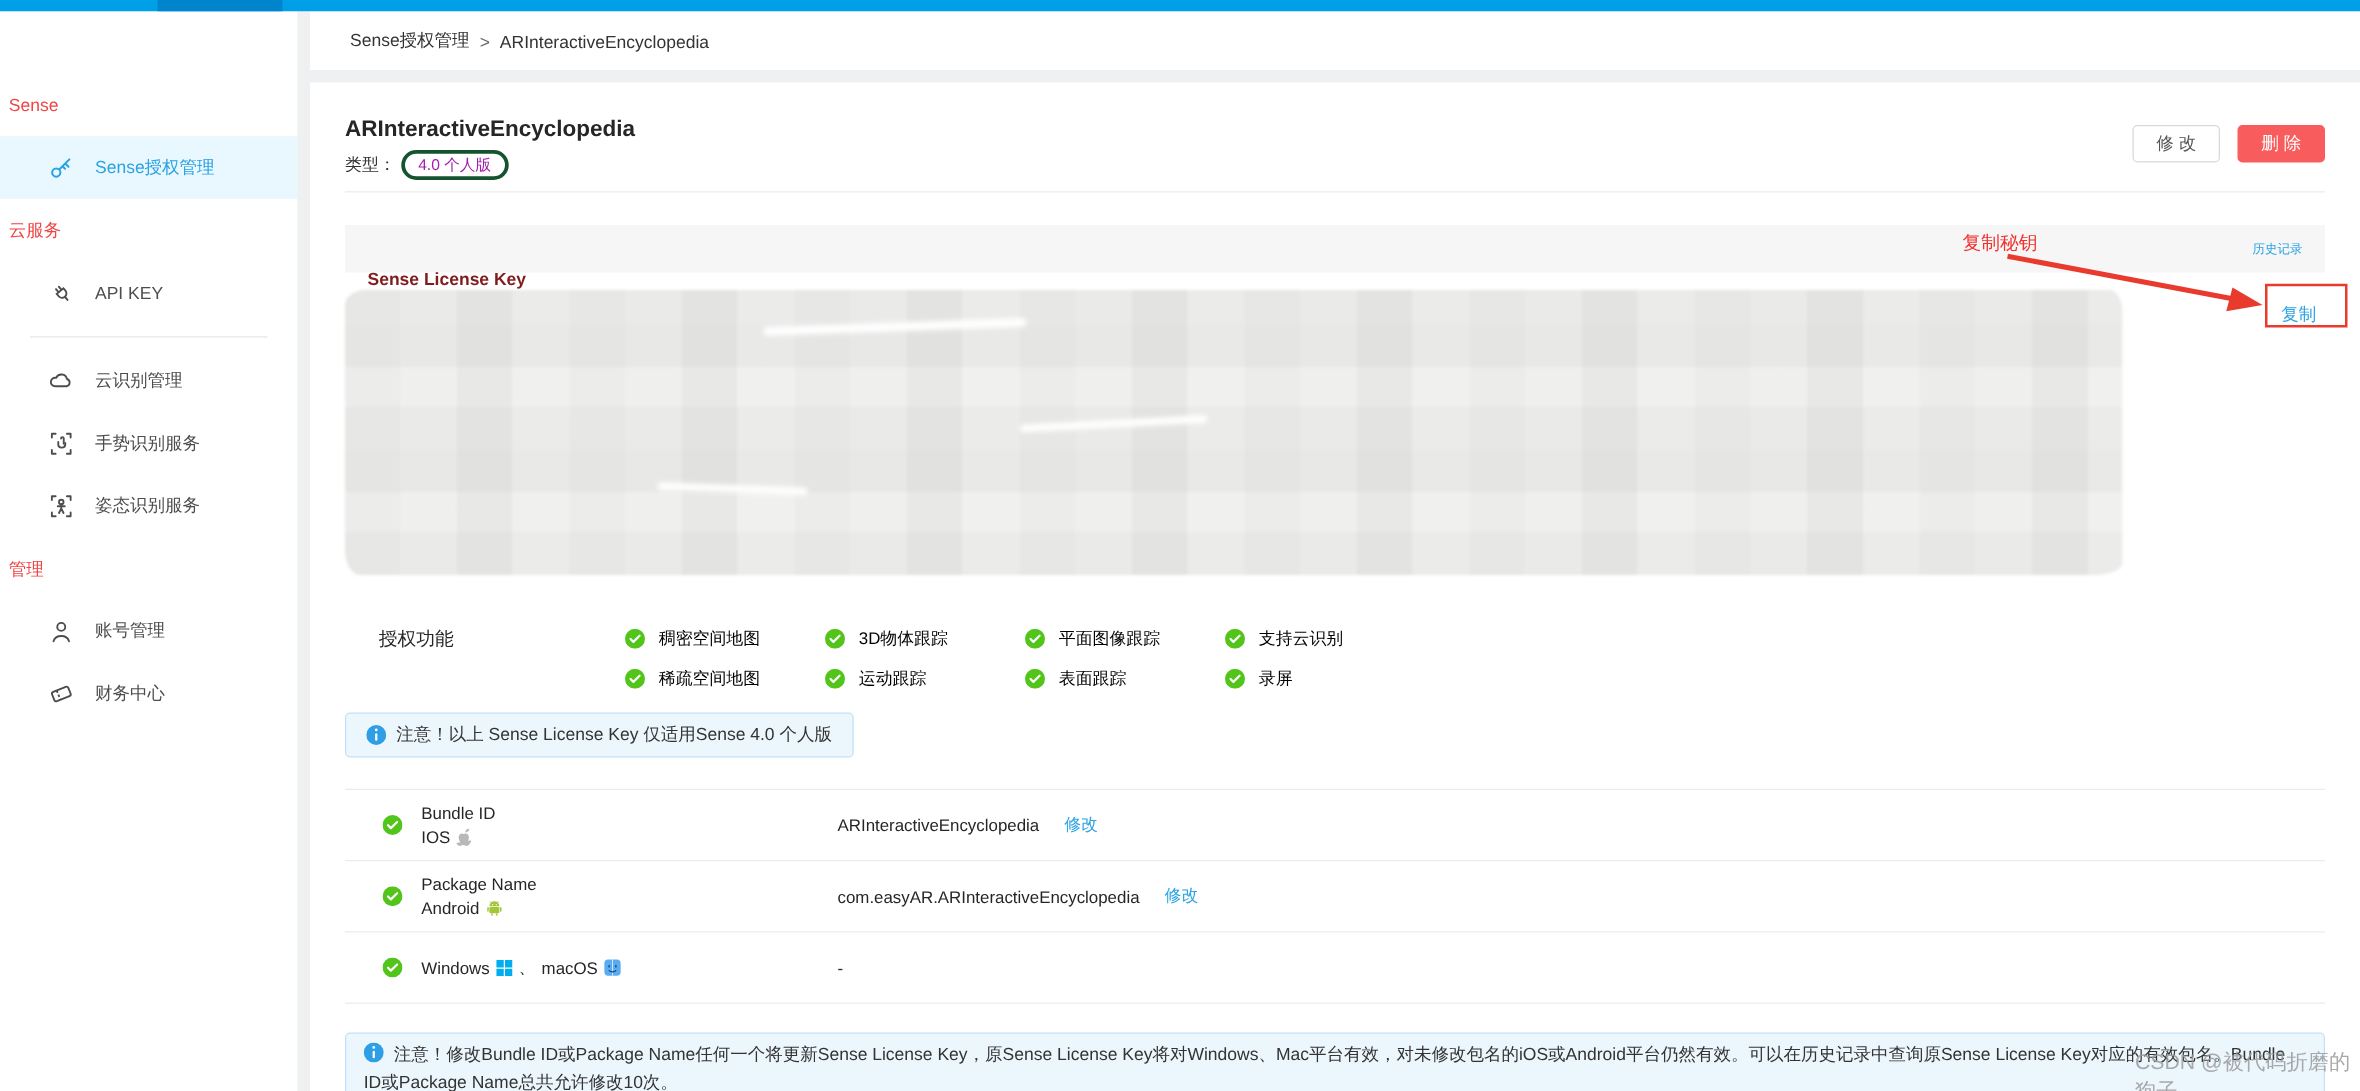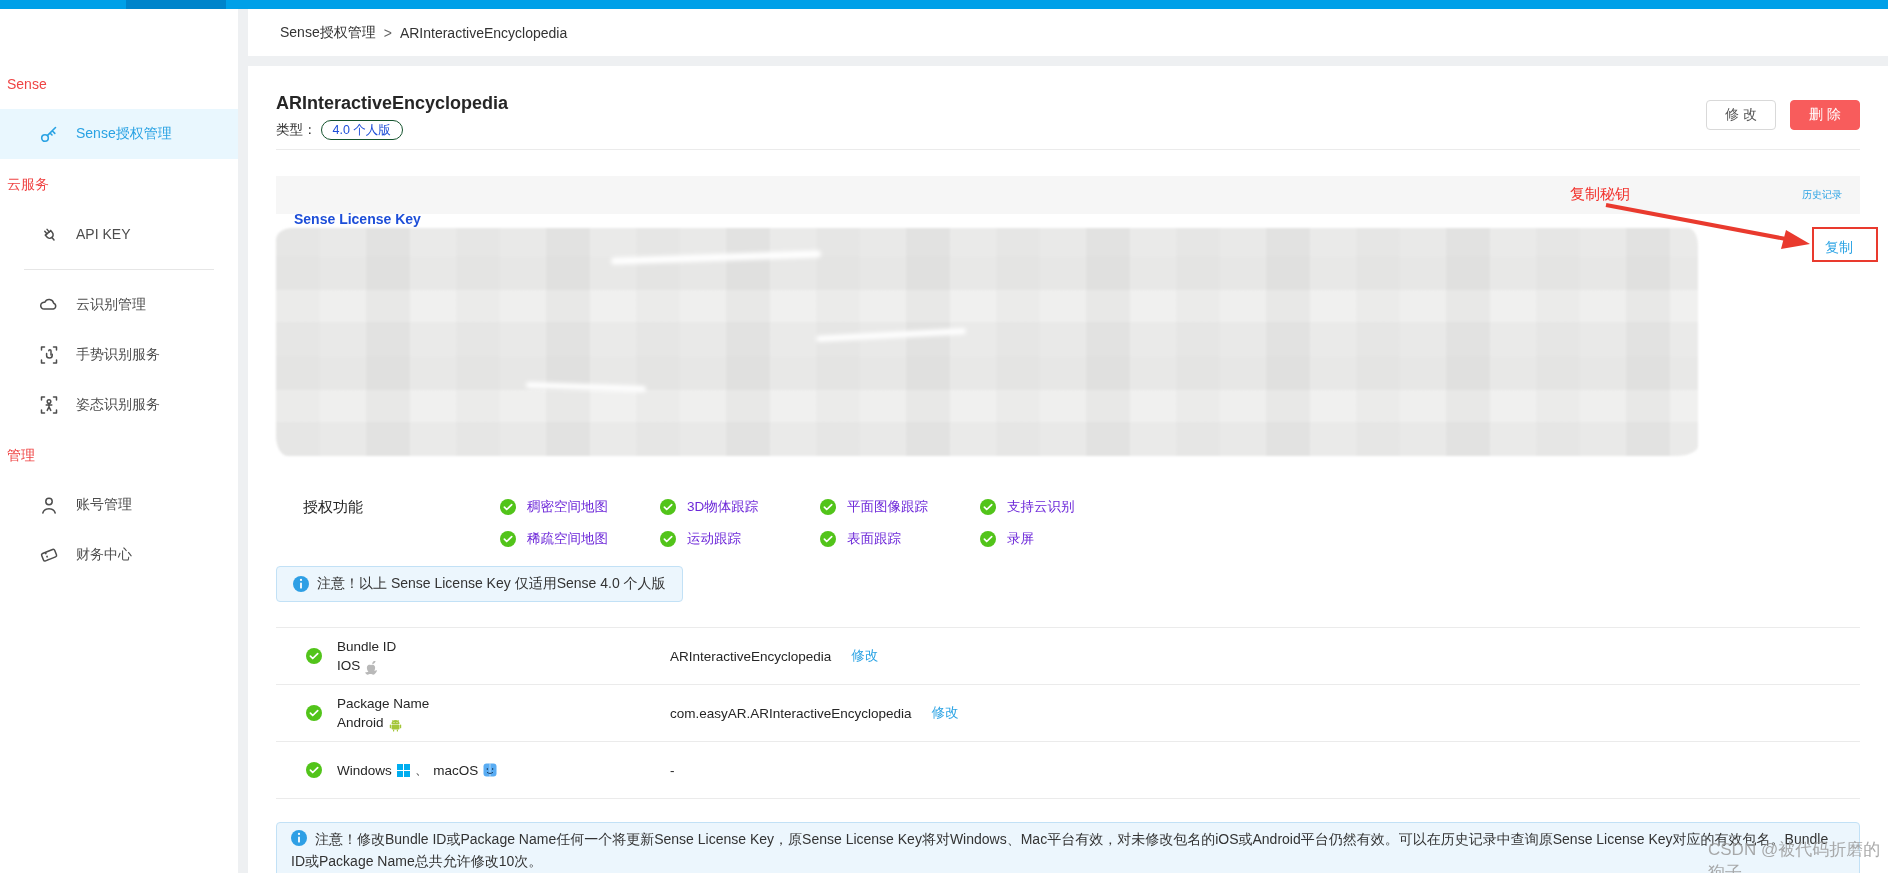--- a/index.html
+++ b/index.html
@@ -33,30 +33,30 @@
   .breadcrumb-bar { height:47px; background:#fff; display:flex; align-items:center; padding-left:32px; font-size:14px; margin-bottom:10px; }
   .crumb { color:#333; }
   .crumb-sep { color:#666; margin:0 8px; }
 
   .card { background:#fff; padding:0 28px 4px 28px; min-height:806px; position:relative; }
 
   
   .card-head { padding-top:28px; display:flex; justify-content:space-between; align-items:flex-start; }
   .app-title { font-size:18px; font-weight:bold; color:#262626; line-height:18px; }
   .type-row { margin-top:8px; display:flex; align-items:center; font-size:13.5px; color:#333; }
-  .type-badge { display:inline-block; margin-left:4px; border:1px solid #14532d; color:#1d4ed8; border-radius:999px; font-size:12.5px; line-height:18px; padding:0 11px; }
+  .type-badge { display:inline-block; margin-left:4px; border:3px solid #14532d; color:#a21caf; border-radius:999px; font-size:12.5px; line-height:18px; padding:0 11px; }
   .head-btns { display:flex; gap:14px; margin-top:6px; }
   .btn { height:30px; border-radius:4px; font-size:14px; letter-spacing:4px; padding:0 14px 0 18px; display:inline-flex; align-items:center; cursor:pointer; }
   .btn-plain { background:#fff; border:1px solid #d9d9d9; color:#555; }
   .btn-danger { background:#F85C5C; border:1px solid #F85C5C; color:#fff; }
   .head-divider { border-top:1px solid #ebebeb; margin-top:9px; }
 
   
   .section-bar { margin-top:26px; height:38px; background:#F6F6F6; display:flex; align-items:center; justify-content:space-between; padding:0 18px 0 18px; }
-  .section-title { font-size:14px; font-weight:bold; color:#1d4ed8;margin-top:48px; }
+  .section-title { font-size:14px; font-weight:bold; color:#7f1d1d;margin-top:48px; }
   .link-blue { color:#2BA3E4; font-size:10px; cursor:pointer; text-decoration:none; }
 
   .key-area { position:relative; height:264px; }
   .key-blur {
     position:absolute; left:0px; top:14px; width:1422px; height:228px;
     background:
       repeating-linear-gradient(90deg, rgba(0,0,0,0.028) 0 44px, rgba(0,0,0,0.012) 44px 90px, rgba(0,0,0,0.045) 90px 134px, rgba(0,0,0,0.008) 134px 180px),
       repeating-linear-gradient(0deg, rgba(0,0,0,0.030) 0 34px, rgba(0,0,0,0.006) 34px 66px, rgba(0,0,0,0.040) 66px 100px),
       #f4f4f3;
     border-radius:16px 10px 22px 12px / 12px 18px 10px 20px;
@@ -65,35 +65,35 @@
   .key-streak { position:absolute; background:#fff; filter:blur(2px); border-radius:6px; }
   .streak1 { left:335px; top:40px; width:210px; height:7px; transform:rotate(-2deg); }
   .streak2 { left:540px; top:118px; width:150px; height:6px; transform:rotate(-3deg); }
   .streak3 { left:250px; top:170px; width:120px; height:6px; transform:rotate(2deg); }
   .copy-link { position:absolute; left:1549px; top:25px; font-size:14px; color:#2BA3E4; cursor:pointer; }
 
   
   .features { margin-top:18px; display:flex; }
   .features-label { width:197px; font-size:15px; color:#262626; padding-top:2px;margin-left:27px; }
   .features-grid { display:grid; grid-template-columns:repeat(4,160px); row-gap:10px; }
-  .feature-cell { display:flex; align-items:center; height:22px; font-size:13.5px; color:#6d28d9; }
+  .feature-cell { display:flex; align-items:center; height:22px; font-size:13.5px; color:#000000; }
   .feature-cell .chk { margin-right:11px; display:inline-flex; }
 
   
   .notice { background:#ECF6FD; border:1px solid #C2E1F6; border-radius:4px; font-size:14px; color:#333; }
   .notice-inline { display:inline-flex; align-items:center; margin-top:16px; height:36px; padding:0 16px; }
   .notice-block { margin-top:23px; padding:5px 14px; line-height:22px; }
   .info-ic { display:inline-flex; margin-right:8px; vertical-align:-2px; }
 
   
   .plat-rows { margin-top:25px; border-top:1px solid #ebebeb; }
   .plat-row { position:relative; height:57px; border-bottom:1px solid #ebebeb; display:flex; align-items:center; padding-left:30px; }
   .plat-row .chk { margin-right:15px; display:inline-flex; }
   .plat-labels { font-size:13.5px; color:#262626; line-height:19px; }
-  .plat-os { color:#262626; display:flex; align-items:flex-end; gap:5px; }
+  .plat-os { color:#262626; display:flex; align-items:center; gap:5px; }
   .plat-single { font-size:13.5px; color:#262626; display:flex; align-items:center; gap:5px; }
   .plat-value { position:absolute; left:394px; font-size:13.5px; color:#262626; display:flex; align-items:center; }
   .plat-value .link-blue { margin-left:20px; font-size:13.5px; }
 
   
   .annotations { position:absolute; inset:0; z-index:50; pointer-events:none; }
   .anno-copy-text { position:absolute; left:1570px; top:185px; color:#F2312C; font-size:15px; }
   .anno-box { position:absolute; left:1812px; top:227px; width:66px; height:35px; border:2px solid #E93A2E; }
   .watermark { position:absolute; left:1708px; top:838px; font-size:17px; color:#9b9b9b; opacity:0.85; z-index:60; pointer-events:none; }
 

